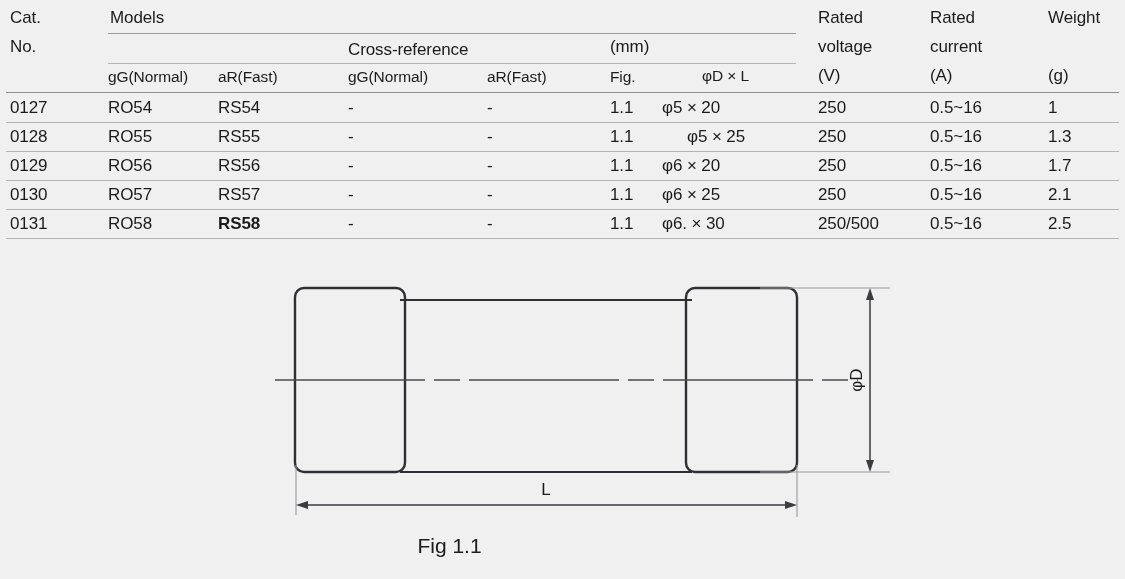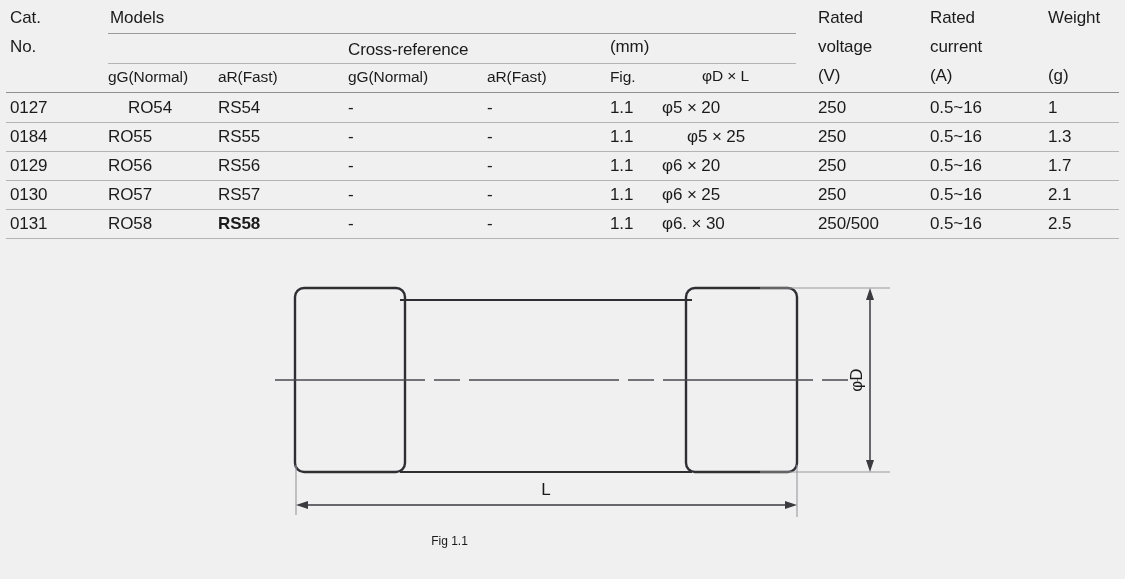--- a/index.html
+++ b/index.html
@@ -51,21 +51,21 @@
     height: 324px;
   }
   .drawing svg { display: block; }
 
   .fig-caption {
     position: absolute;
     left: 0;
     top: 534px;
     width: 899px;
     text-align: center;
-    font-size: 12px;
+    font-size: 21px;
     color: #1b1b1b;
   }
 </style>
 </head>
 <body>
 
 <div class="spec-table">
 
   <div class="rule" style="left:108px; top:33px; width:492px;"></div>
   <div class="rule" style="left:600px; top:33px; width:196px;"></div>
@@ -95,31 +95,31 @@
 
   <div class="cell small" style="left:108px; top:67px;">gG(Normal)</div>
   <div class="cell small" style="left:218px; top:67px;">aR(Fast)</div>
   <div class="cell small" style="left:348px; top:67px;">gG(Normal)</div>
   <div class="cell small" style="left:487px; top:67px;">aR(Fast)</div>
   <div class="cell small" style="left:610px; top:67px;">Fig.</div>
   <div class="cell small" style="left:662px; top:66px;margin-left:40px;">φD × L</div>
 
   <div id="rows-host">
       <div class="cell" style="left: 10px; top: 98px;">0127</div>
-      <div class="cell" style="left: 108px; top: 98px; margin-left: 20px;">RO54</div>
+      <div class="cell" style="left: 108px; top: 98px;">RO54</div>
       <div class="cell" style="left: 218px; top: 98px;">RS54</div>
       <div class="cell" style="left: 348px; top: 98px;">-</div>
       <div class="cell" style="left: 487px; top: 98px;">-</div>
       <div class="cell" style="left: 610px; top: 98px;">1.1</div>
       <div class="cell" style="left: 662px; top: 98px;">φ5 × 20</div>
       <div class="cell" style="left: 818px; top: 98px;">250</div>
       <div class="cell" style="left: 930px; top: 98px;">0.5~16</div>
       <div class="cell" style="left: 1048px; top: 98px;">1</div>
       <div class="rule thin" style="left: 6px; top: 122px; width: 1113px;"></div>
-      <div class="cell" style="left: 10px; top: 127px;">0184</div>
+      <div class="cell" style="left: 10px; top: 127px;">0128</div>
       <div class="cell" style="left: 108px; top: 127px;">RO55</div>
       <div class="cell" style="left: 218px; top: 127px;">RS55</div>
       <div class="cell" style="left: 348px; top: 127px;">-</div>
       <div class="cell" style="left: 487px; top: 127px;">-</div>
       <div class="cell" style="left: 610px; top: 127px;">1.1</div>
       <div class="cell" style="left: 687px; top: 127px;">φ5 × 25</div>
       <div class="cell" style="left: 818px; top: 127px;">250</div>
       <div class="cell" style="left: 930px; top: 127px;">0.5~16</div>
       <div class="cell" style="left: 1048px; top: 127px; text-align: center;">1.3</div>
       <div class="rule thin" style="left: 6px; top: 151px; width: 1113px;"></div>

